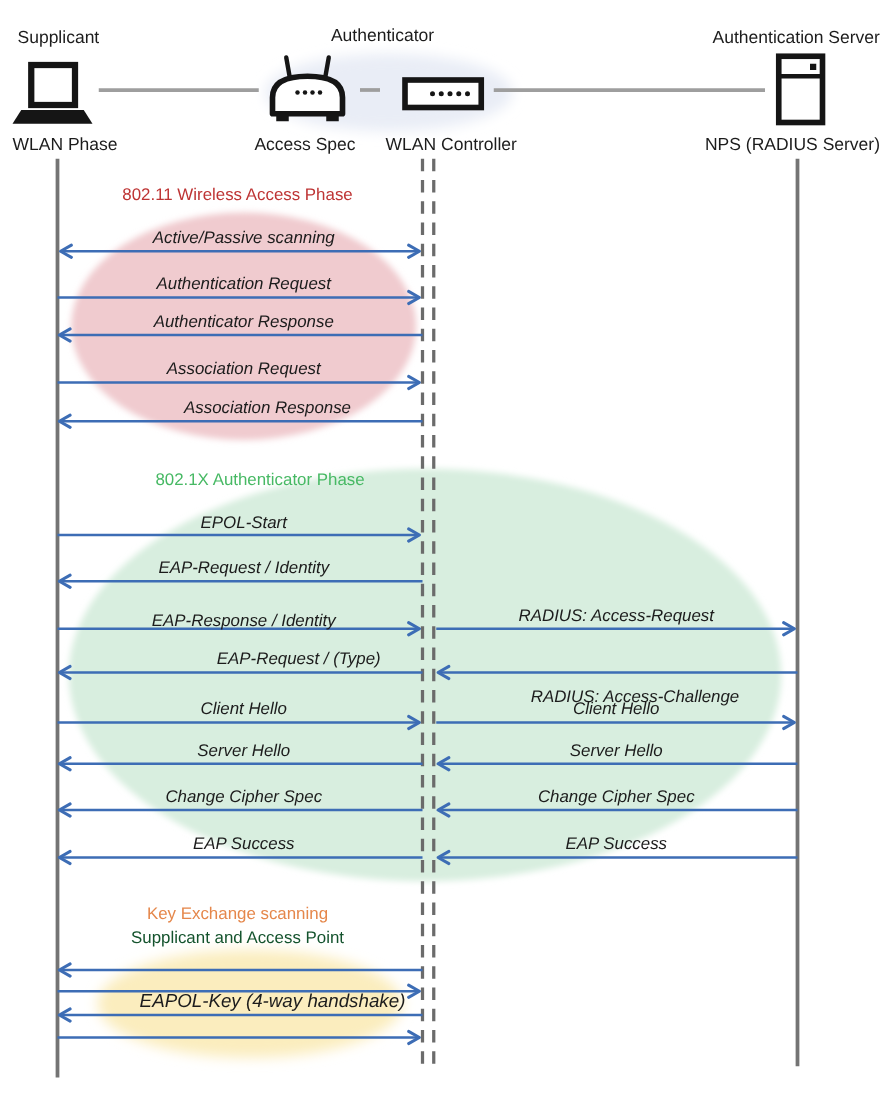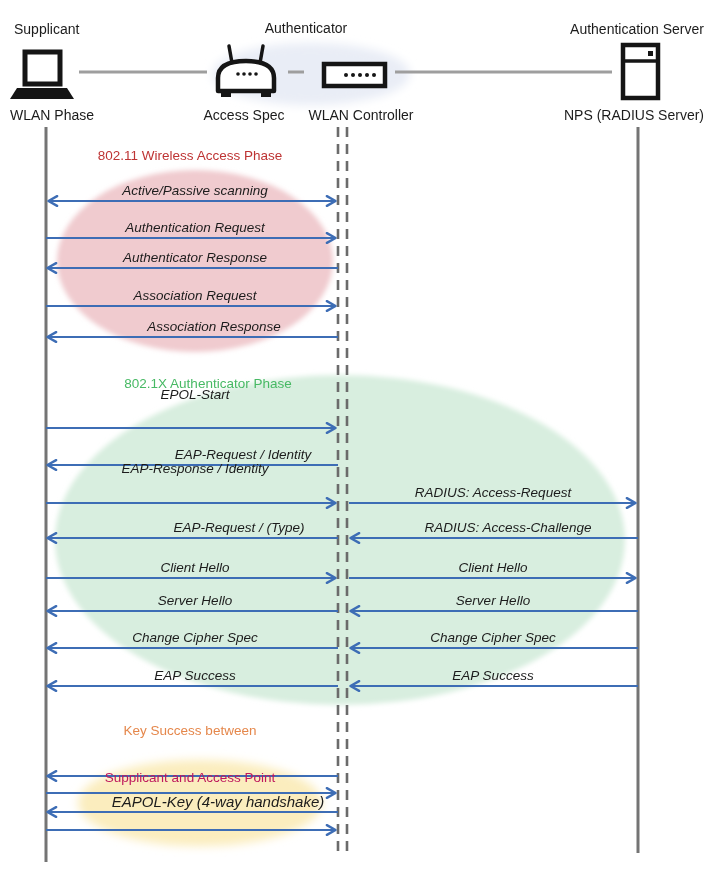--- a/index.html
+++ b/index.html
@@ -123,34 +123,34 @@
   <div class="t role c" style="left:306px;top:20px">Authenticator</div>
   <div class="t role c" style="left:637px;top:21px">Authentication Server</div>
 
   <div class="t dev" style="left:10px;top:107px">WLAN Phase</div>
   <div class="t dev c" style="left:244px;top:107px">Access Spec</div>
   <div class="t dev c" style="left:361px;top:107px">WLAN Controller</div>
   <div class="t dev c" style="left:634px;top:107px">NPS (RADIUS Server)</div>
 
   <div class="t phase c" style="left: 190px; top: 148px; color: rgb(190, 52, 52);">802.11 Wireless Access Phase</div>
   <div class="t phase c" style="left: 208px; top: 376px; color: rgb(71, 185, 100);">802.1X Authenticator Phase</div>
-  <div class="t phase c" style="left: 190px; top: 723px; color: rgb(229, 135, 75);">Key Success between</div>
-  <div class="t phase c" style="left: 190px; top: 742px; color: #be185d; margin-top: 28px;">Supplicant and Access Point</div>
+  <div class="t phase c" style="left: 190px; top: 723px; color: rgb(229, 135, 75);">Key Exchange scanning</div>
+  <div class="t phase c" style="left: 190px; top: 742px; color: #14532d;">Supplicant and Access Point</div>
 
 <div class="msg-label" style="left: 195px; top: 190px;">Active/Passive scanning</div>
     <div class="msg-label" style="left: 195px; top: 227px;">Authentication Request</div>
     <div class="msg-label" style="left: 195px; top: 257px;">Authenticator Response</div>
     <div class="msg-label" style="left: 195px; top: 295px;">Association Request</div>
     <div class="msg-label" style="left: 178px; top: 326px; margin-left: 36px;">Association Response</div>
-    <div class="msg-label" style="left: 195px; top: 394px;">EPOL-Start</div>
-    <div class="msg-label" style="left: 195px; top: 454px; margin-left: 48px;">EAP-Request / Identity</div>
-    <div class="msg-label" style="left: 195px; top: 468px;">EAP-Response / Identity</div>
+    <div class="msg-label" style="left: 195px; top: 418px;">EPOL-Start</div>
+    <div class="msg-label" style="left: 195px; top: 454px;">EAP-Request / Identity</div>
+    <div class="msg-label" style="left: 195px; top: 496px;">EAP-Response / Identity</div>
     <div class="msg-label" style="left: 493px; top: 492px;">RADIUS: Access-Request</div>
     <div class="msg-label" style="left: 195px; top: 527px; margin-left: 44px;">EAP-Request / (Type)</div>
-    <div class="msg-label" style="left: 493px; top: 527px; padding-left: 30px;">RADIUS: Access-Challenge</div>
+    <div class="msg-label" style="left: 493px; top: 557px; padding-left: 30px;">RADIUS: Access-Challenge</div>
     <div class="msg-label" style="left: 195px; top: 567px;">Client Hello</div>
     <div class="msg-label" style="left: 493px; top: 567px;">Client Hello</div>
     <div class="msg-label" style="left: 195px; top: 600px;">Server Hello</div>
     <div class="msg-label" style="left: 493px; top: 600px;">Server Hello</div>
     <div class="msg-label" style="left: 195px; top: 637px;">Change Cipher Spec</div>
     <div class="msg-label" style="left: 493px; top: 637px;">Change Cipher Spec</div>
     <div class="msg-label" style="left: 195px; top: 675px;">EAP Success</div>
     <div class="msg-label" style="left: 493px; top: 675px;">EAP Success</div>
     <div class="msg-label" style="left: 218px; top: 801px; font-size: 15px;">EAPOL-Key (4-way handshake)</div>
   </div>

